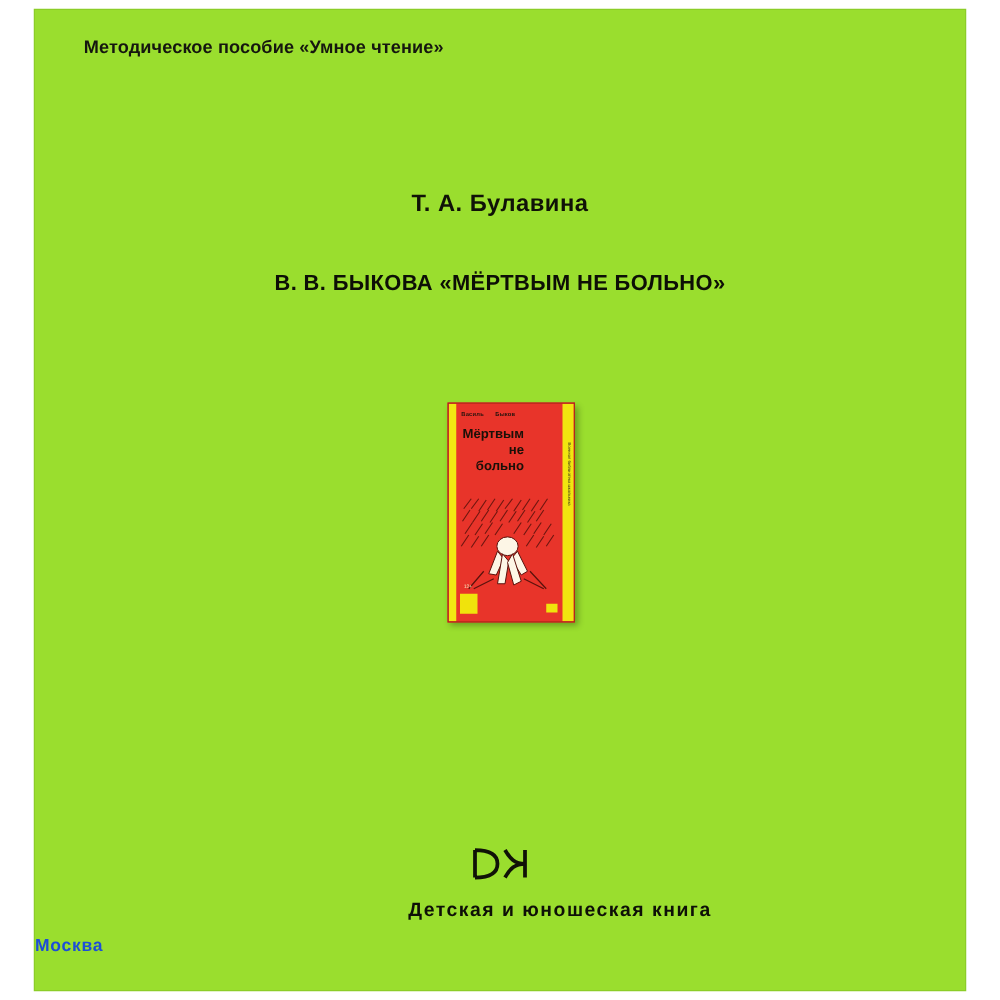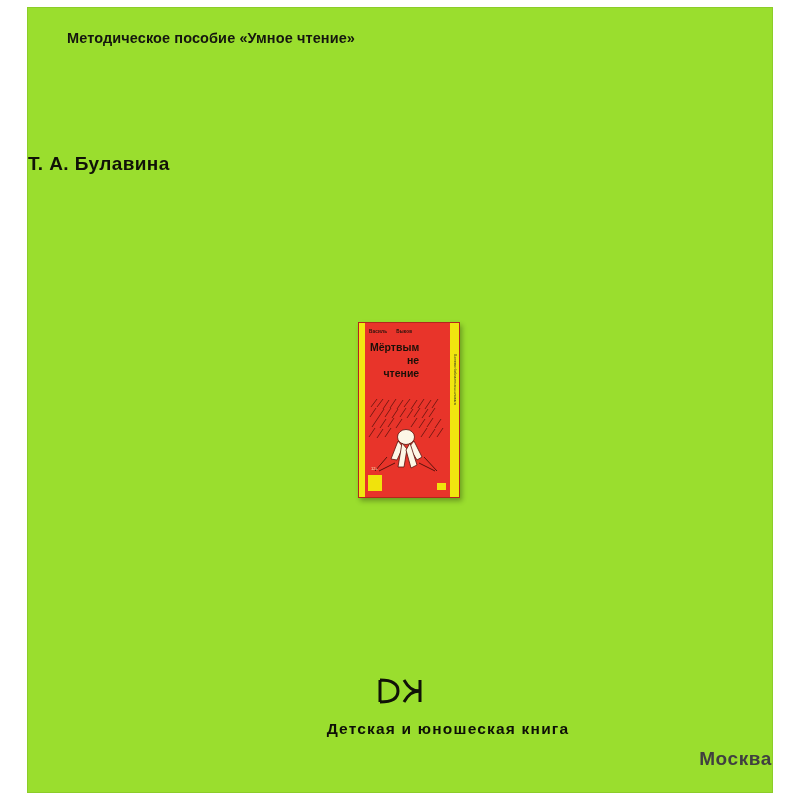--- a/index.html
+++ b/index.html
@@ -36,20 +36,21 @@
     color: #15160f;
     letter-spacing: 0.1px;
     padding-left: 39px;
   }
 
   .author-line {
     position: absolute;
     top: 145px;
     left: 0;
     width: 100%;
+    text-align: center;
     font-size: 19px;
     font-weight: bold;
     color: #101207;
     letter-spacing: 0.4px;
   }
 
   .title-block {
     position: absolute;
     top: 205px;
     left: 0;
@@ -172,51 +173,52 @@
     font-weight: bold;
     color: #0e1007;
     letter-spacing: 1.2px;
     padding-left: 48px;
   }
   .pub-city {
     position: absolute;
     top: 740px;
     left: 0;
     width: 100%;
-    text-align: right;
-    font-size: 19px;
-    font-weight: bold;
-    color: #404040;
+    text-align: left;
+    font-size: 14px;
+    font-weight: bold;
+    color: #1d4ed8;
     letter-spacing: 0.6px;
   }
 </style>
 </head>
 <body>
 
 <div id="cover">
 
   <div class="series-line">Методическое пособие «Умное чтение»</div>
 
   <div class="author-line">Т. А. Булавина</div>
 
   <div class="title-block">
+    <div class="tline">В. В. БЫКОВА «МЁРТВЫМ НЕ БОЛЬНО»</div>
   </div>
 
   <div class="book-img">
     <div class="spine-strip"></div>
     <div class="right-strip">
       <span>Военная библиотека школьника</span>
     </div>
     <div class="hdr">
       <span>Василь</span><span class="s2">Быков</span>
     </div>
     <div class="btitle">
       <div>Мёртвым</div>
       <div>не</div>
-      <div>чтение</div>
+      <div>больно</div>
     </div>
 
     <svg class="art" viewBox="0 0 80 78">
       <g stroke="#5a120c" stroke-width="0.9" fill="none" opacity="0.85">
         <path d="M4 10 L10 2 M10 10 L16 2 M16 12 L22 3 M23 11 L29 2 M30 12 L36 3 M37 10 L43 2 M44 12 L50 3 M51 11 L57 2 M58 12 L64 3 M65 11 L71 2"></path>
         <path d="M3 20 L9 11 M11 21 L17 12 M18 20 L24 11 M25 21 L31 12 M33 20 L39 11 M40 21 L46 12 M47 20 L53 11 M55 21 L61 12 M62 20 L68 11"></path>
         <path d="M5 30 L11 21 M13 31 L19 22 M21 30 L27 21 M29 31 L35 22 M44 30 L50 21 M52 31 L58 22 M60 30 L66 21 M68 31 L74 22"></path>
         <path d="M2 40 L8 31 M10 41 L16 32 M18 40 L24 31 M54 40 L60 31 M62 41 L68 32 M70 40 L76 31"></path>
       </g>
       <g fill="#fdf6e6" stroke="#5a120c" stroke-width="0.8">

